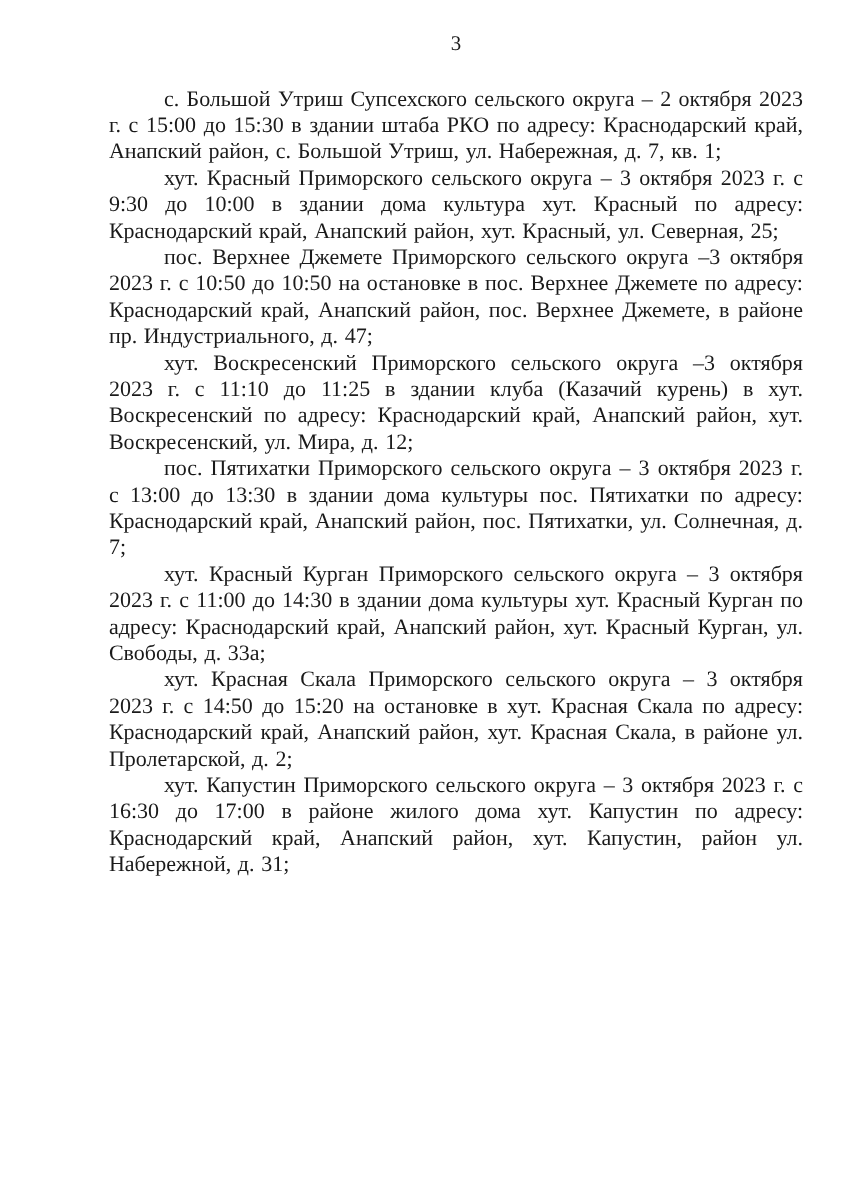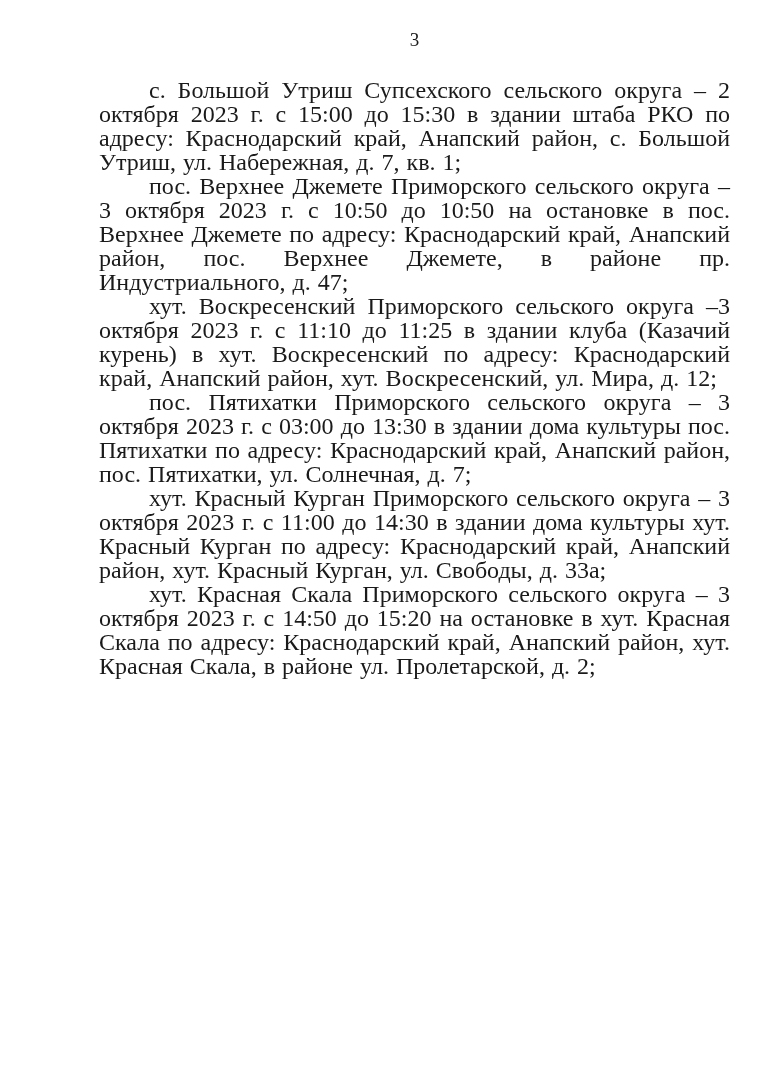--- a/index.html
+++ b/index.html
@@ -20,35 +20,37 @@
     margin: 28px 36px 0 99px; 
   }
   .pagenum {
     text-align: center;
     font-size: 19px;
     line-height: 24px;
     margin-bottom: 26px;
   }
   .para {
     margin: 0;
-    font-size: 24px;
+    font-size: 20px;
     line-height: 24px;
     text-align: justify;
     text-indent: 50px;
     word-spacing: 1px;
   }
 </style>
 </head>
 <body>
 
 <div class="sheet">
   <div class="content">
     <div class="pagenum">3</div>
     <div id="paragraphs">
         <p class="para">с. Большой Утриш Супсехского сельского округа – 2 октября 2023 г. с 15:00 до 15:30 в здании штаба РКО по адресу: Краснодарский край, Анапский район, с. Большой Утриш, ул. Набережная, д. 7, кв. 1;</p>
+        <p class="para">хут. Красный Приморского сельского округа – 3 октября 2023 г. с 9:30 до 10:00 в здании дома культура хут. Красный по адресу: Краснодарский край, Анапский район, хут. Красный, ул. Северная, 25;</p>
         <p class="para">пос. Верхнее Джемете Приморского сельского округа –3 октября 2023 г. с 10:50 до 10:50 на остановке в пос. Верхнее Джемете по адресу: Краснодарский край, Анапский район, пос. Верхнее Джемете, в районе пр. Индустриального, д. 47;</p>
         <p class="para">хут. Воскресенский Приморского сельского округа –3 октября 2023 г. с 11:10 до 11:25 в здании клуба (Казачий курень) в хут. Воскресенский по адресу: Краснодарский край, Анапский район, хут. Воскресенский, ул. Мира, д. 12;</p>
-        <p class="para">пос. Пятихатки Приморского сельского округа – 3 октября 2023 г. с 03:00 до 13:30 в здании дома культуры пос. Пятихатки по адресу: Краснодарский край, Анапский район, пос. Пятихатки, ул. Солнечная, д. 7;</p>
+        <p class="para">пос. Пятихатки Приморского сельского округа – 3 октября 2023 г. с 13:00 до 13:30 в здании дома культуры пос. Пятихатки по адресу: Краснодарский край, Анапский район, пос. Пятихатки, ул. Солнечная, д. 7;</p>
         <p class="para">хут. Красный Курган Приморского сельского округа – 3 октября 2023 г. с 11:00 до 14:30 в здании дома культуры хут. Красный Курган по адресу: Краснодарский край, Анапский район, хут. Красный Курган, ул. Свободы, д. 33а;</p>
         <p class="para">хут. Красная Скала Приморского сельского округа – 3 октября 2023 г. с 14:50 до 15:20 на остановке в хут. Красная Скала по адресу: Краснодарский край, Анапский район, хут. Красная Скала, в районе ул. Пролетарской, д. 2;</p>
+        <p class="para">хут. Капустин Приморского сельского округа – 3 октября 2023 г. с 16:30 до 17:00 в районе жилого дома хут. Капустин по адресу: Краснодарский край, Анапский район, хут. Капустин, район ул. Набережной, д. 31;</p>
       </div>
   </div>
 </div>
 
 </body></html>

